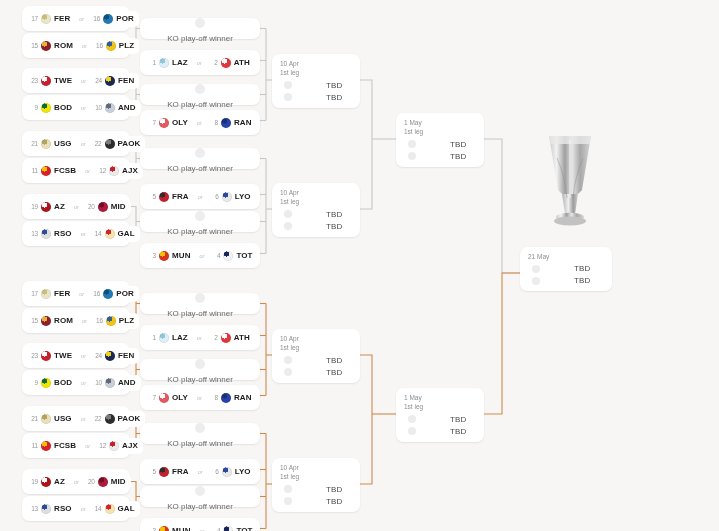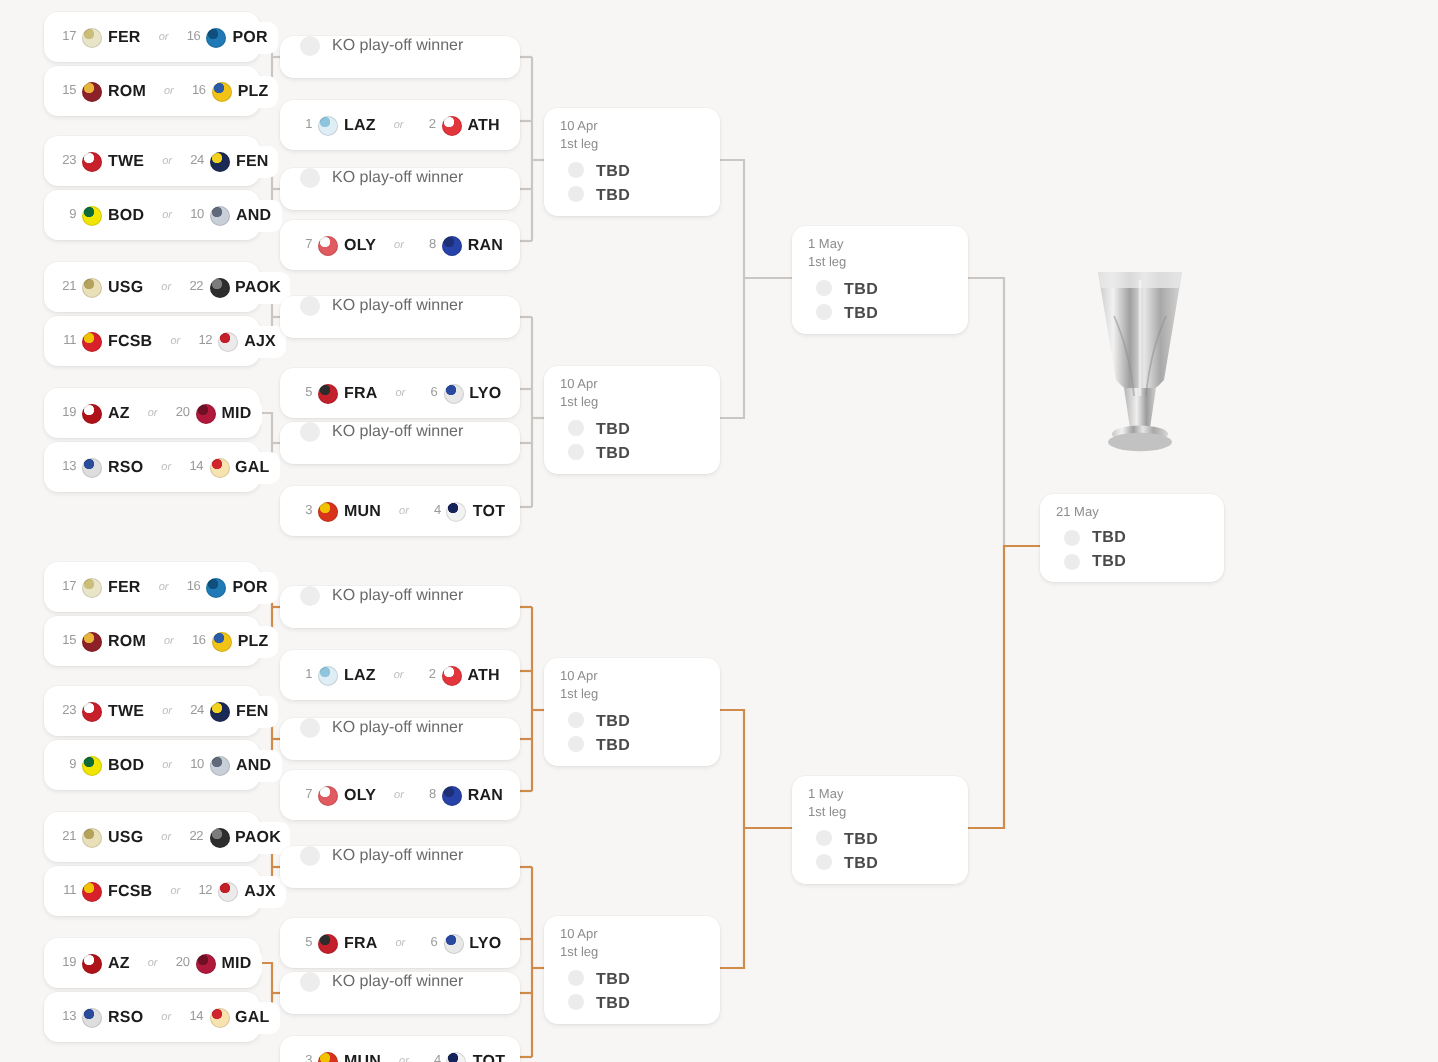--- a/index.html
+++ b/index.html
@@ -55,37 +55,37 @@
   }
   .or{
     font-size:5.5px;color:#bdbdbd;
     padding:0 4px;
     font-style:italic;
   }
 
   
   .po{
     height:21px;
-    display:flex;
-    padding:0 10px;gap:6px;
+    display:flex;align-items:center;
+    padding:0 10px;gap:6px;flex-direction:column;
   }
   .po .crest{background:#ededed;box-shadow:none;}
   .po .potext{font-size:8px;color:#6a6a6a;}
 
   
   .leg{
     padding:5px 8px 6px 8px;
   }
   .leg .date{font-size:6.5px;color:#8d8d8d;line-height:1.45;}
   .leg .row{
     display:flex;align-items:center;gap:6px;
     margin-top:3px;padding-left:4px;
   }
   .leg .row .crest{background:#ececec;box-shadow:none;width:8px;height:8px;flex:0 0 8px;}
-  .leg .row .tbd{font-size:8px;font-weight:bold;color:#4a4a4a;letter-spacing:.2px;}
+  .leg .row .tbd{font-size:8px;font-weight:normal;color:#4a4a4a;letter-spacing:.2px;margin-left:28px;}
 
   
   .trophy{position:absolute;}
 </style>
 </head>
 <body>
 
 <div id="bracket">
   <svg class="lines" id="connector-lines">
       <polyline points="130,18.5 136,18.5 136,45.5 130,45.5" fill="none" stroke="#c9c6c3" stroke-width="1.1"></polyline>

